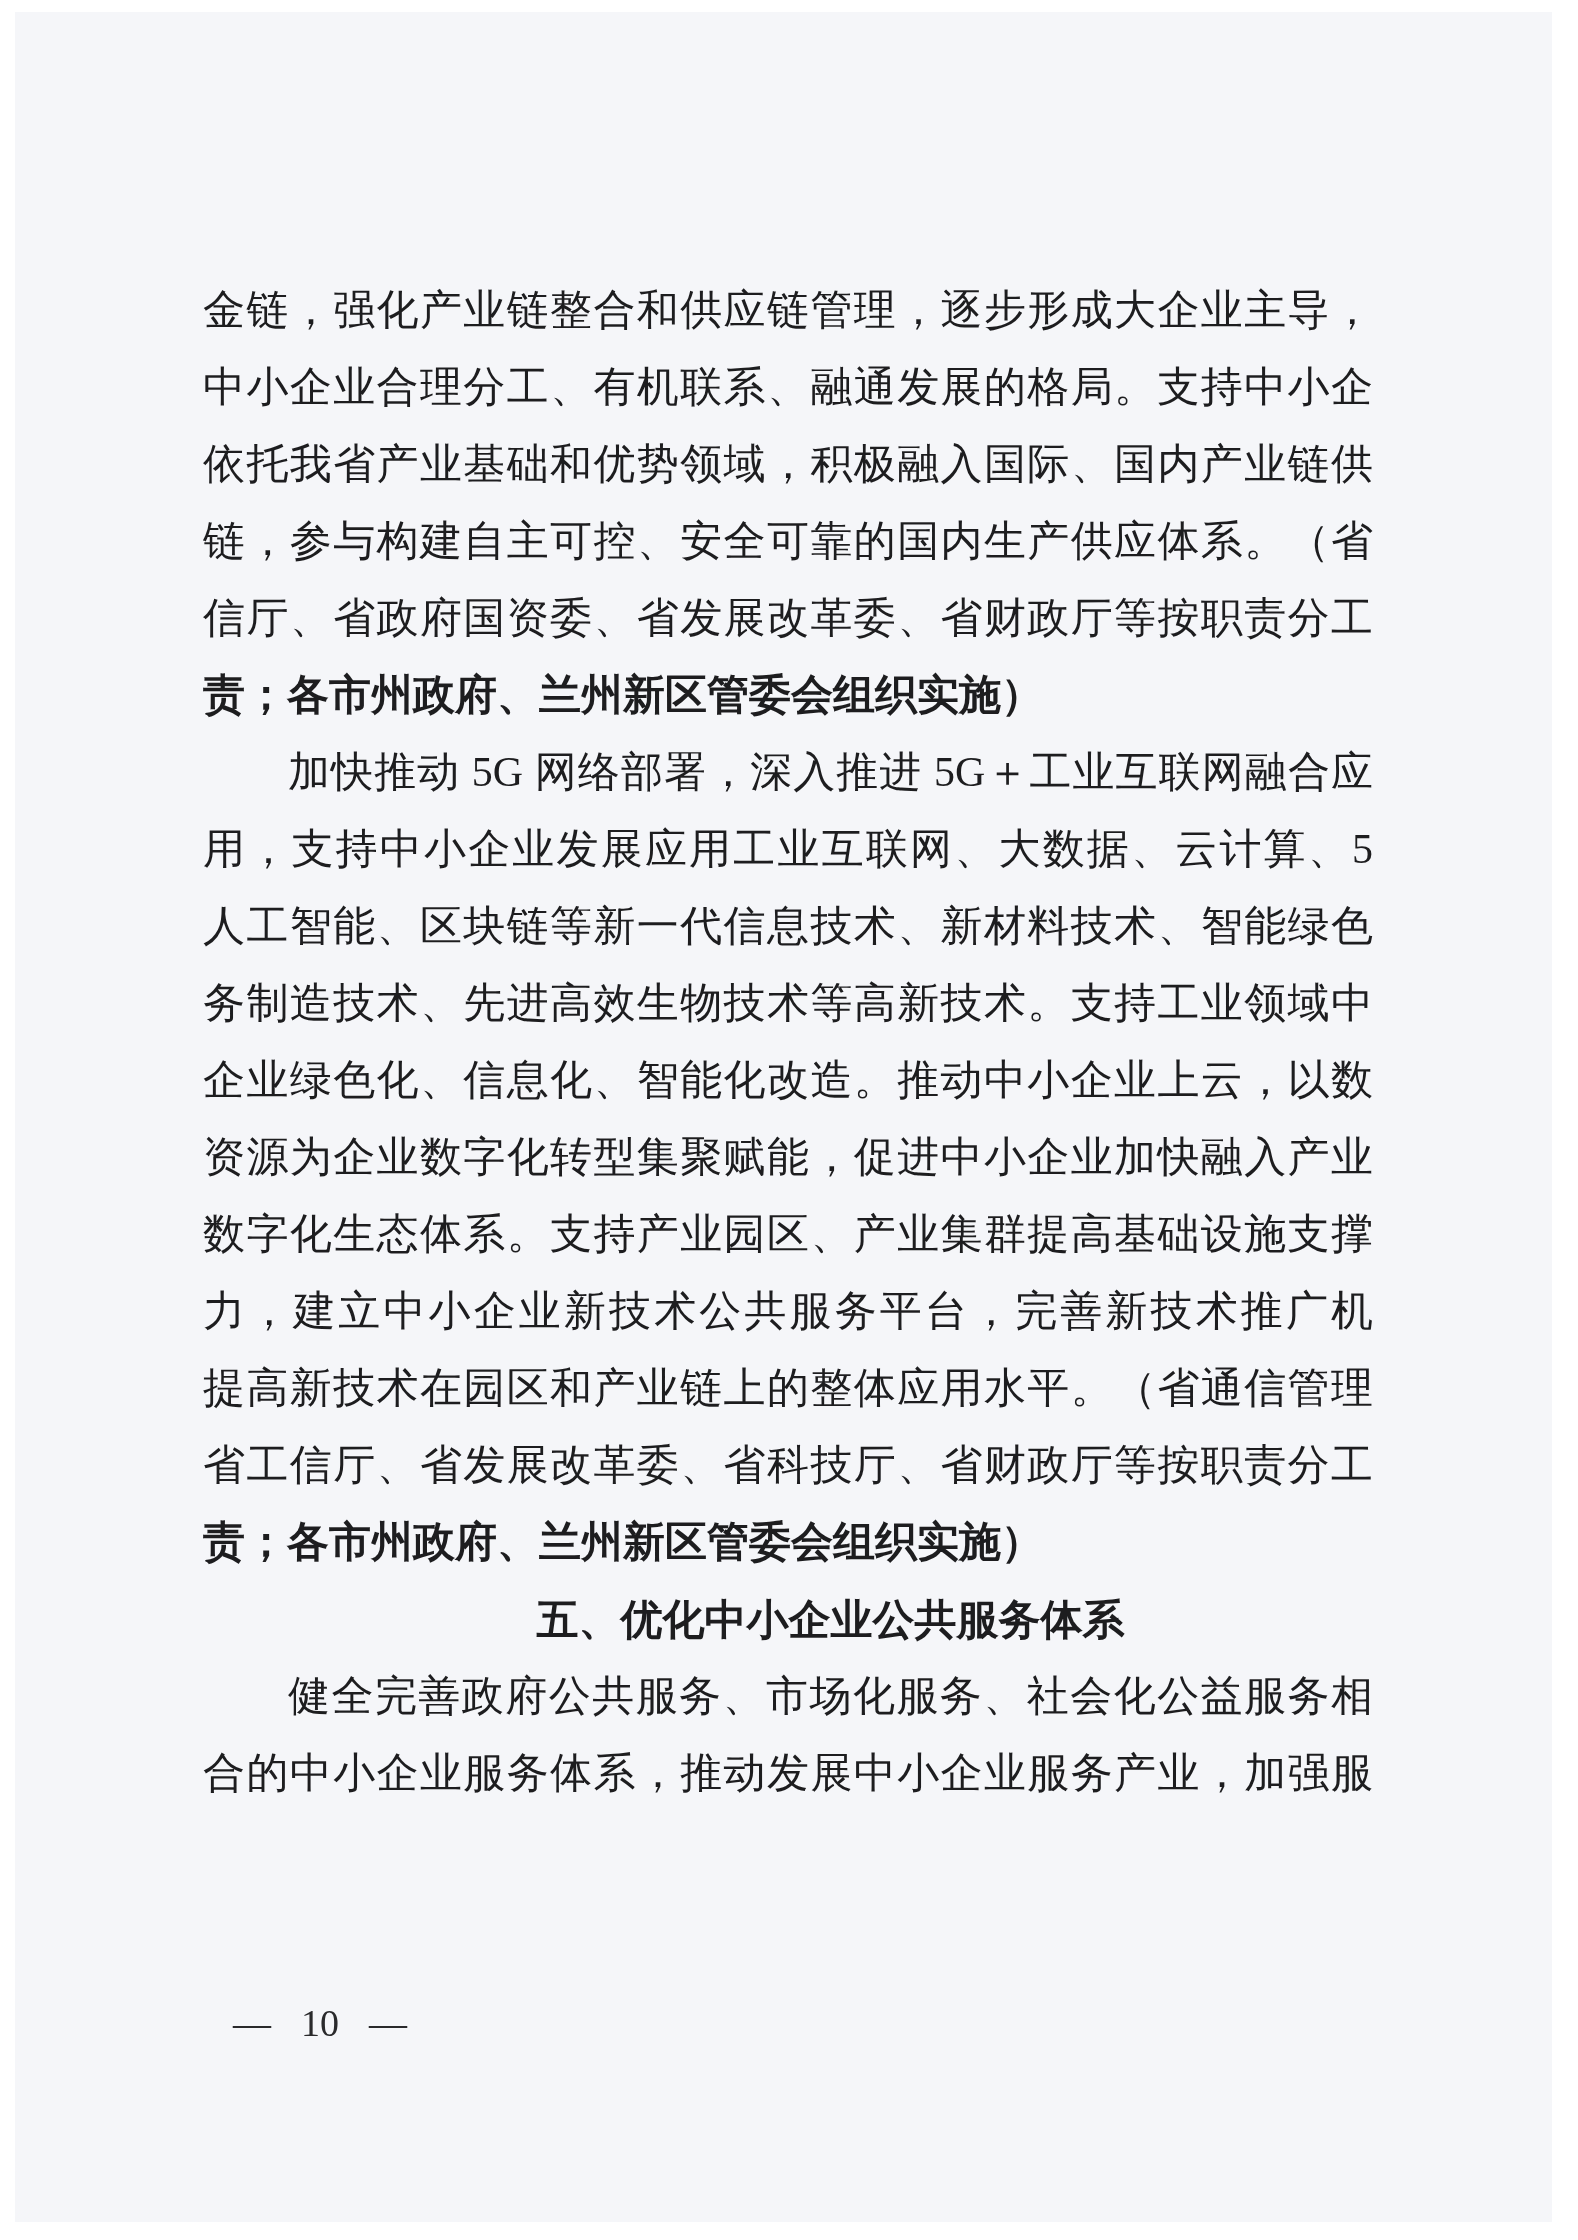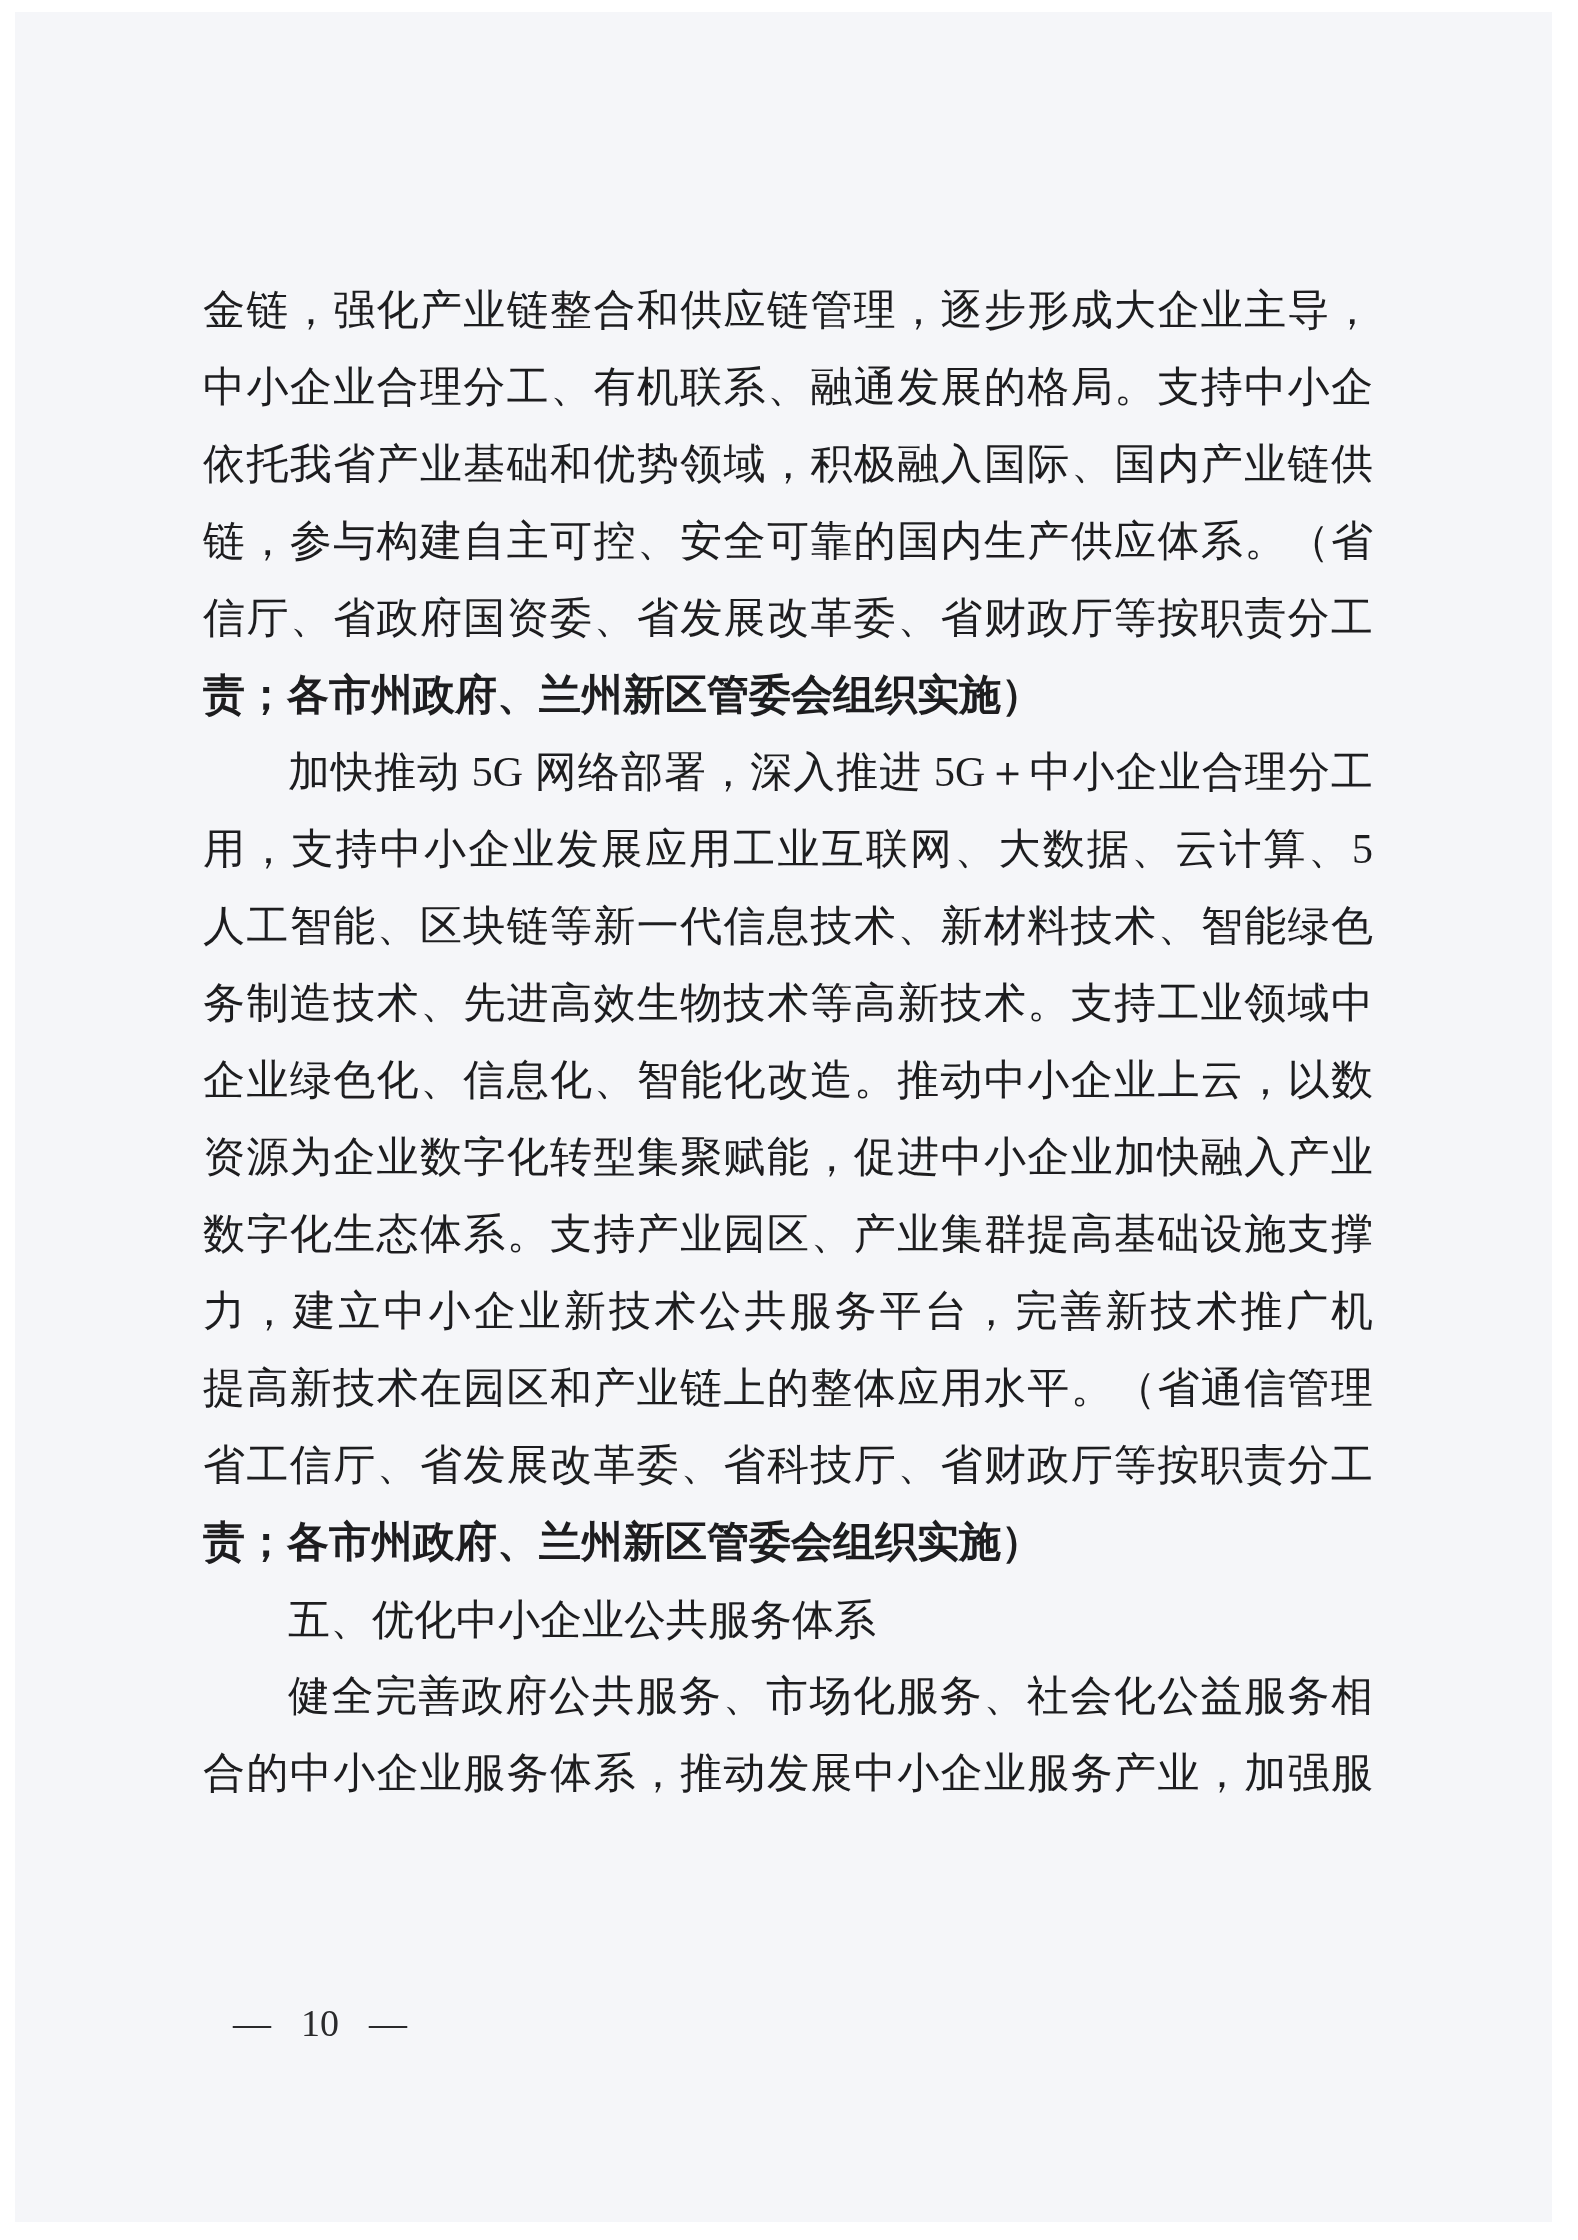--- a/index.html
+++ b/index.html
@@ -41,22 +41,23 @@
   }
   .line.end {
     text-align: left;
     text-align-last: auto;
     font-weight: bold;
   }
   .line.indent {
     text-indent: 85px;
   }
   .line.bold {
-    font-weight: normal;
+    font-weight: bold;
     font-family: "Liberation Sans", "DejaVu Sans", sans-serif;
+    text-align: center;
   }
   .footer {
     position: absolute;
     left: 233px;
     top: 1997px;
     height: 52px;
     display: flex;
     align-items: center;
     gap: 30px;
     font-size: 38px;
@@ -69,21 +70,21 @@
 
 <div class="scan-area"></div>
 
 <div class="content">
   <div class="line">金链，强化产业链整合和供应链管理，逐步形成大企业主导，大</div>
   <div class="line">中小企业合理分工、有机联系、融通发展的格局。支持中小企业</div>
   <div class="line">依托我省产业基础和优势领域，积极融入国际、国内产业链供应</div>
   <div class="line">链，参与构建自主可控、安全可靠的国内生产供应体系。（省工</div>
   <div class="line">信厅、省政府国资委、省发展改革委、省财政厅等按职责分工负</div>
   <div class="line end">责；各市州政府、兰州新区管委会组织实施）</div>
-  <div class="line indent">加快推动 5G 网络部署，深入推进 5G＋中小企业合理分工</div>
+  <div class="line indent">加快推动 5G 网络部署，深入推进 5G＋工业互联网融合应</div>
   <div class="line">用，支持中小企业发展应用工业互联网、大数据、云计算、5G、</div>
   <div class="line">人工智能、区块链等新一代信息技术、新材料技术、智能绿色服</div>
   <div class="line">务制造技术、先进高效生物技术等高新技术。支持工业领域中小</div>
   <div class="line">企业绿色化、信息化、智能化改造。推动中小企业上云，以数据</div>
   <div class="line">资源为企业数字化转型集聚赋能，促进中小企业加快融入产业链</div>
   <div class="line">数字化生态体系。支持产业园区、产业集群提高基础设施支撑能</div>
   <div class="line">力，建立中小企业新技术公共服务平台，完善新技术推广机制，</div>
   <div class="line">提高新技术在园区和产业链上的整体应用水平。（省通信管理局、</div>
   <div class="line">省工信厅、省发展改革委、省科技厅、省财政厅等按职责分工负</div>
   <div class="line end">责；各市州政府、兰州新区管委会组织实施）</div>

